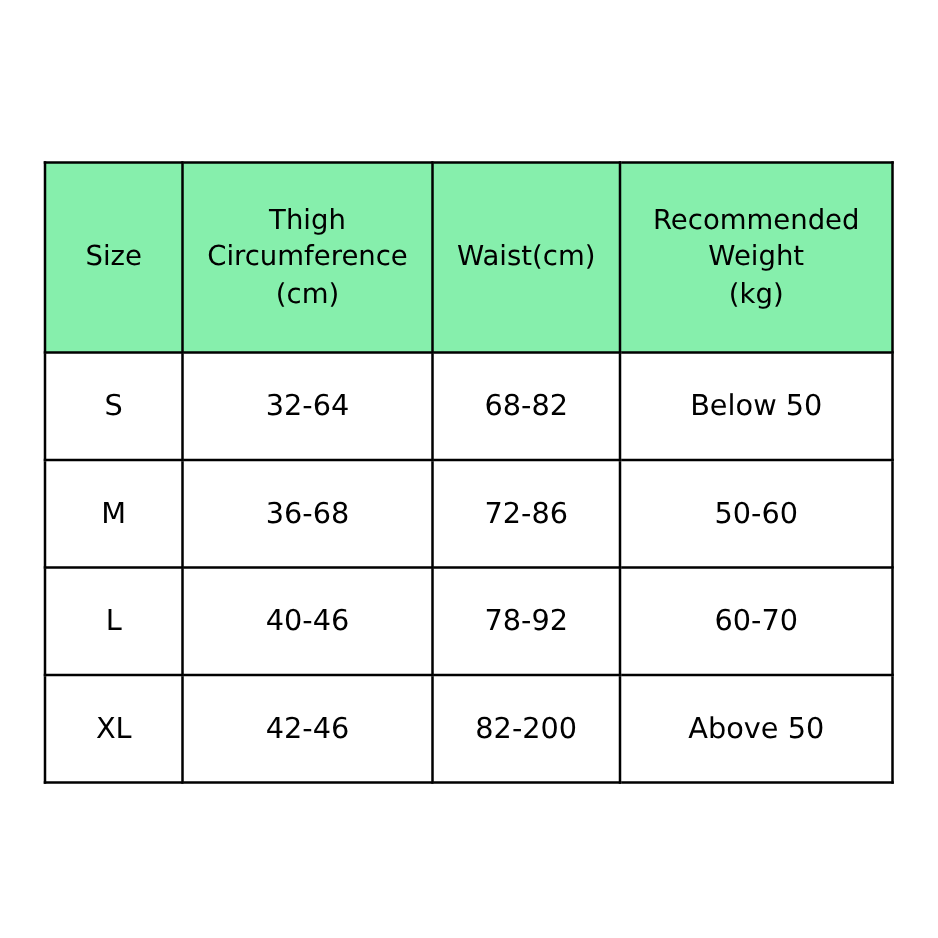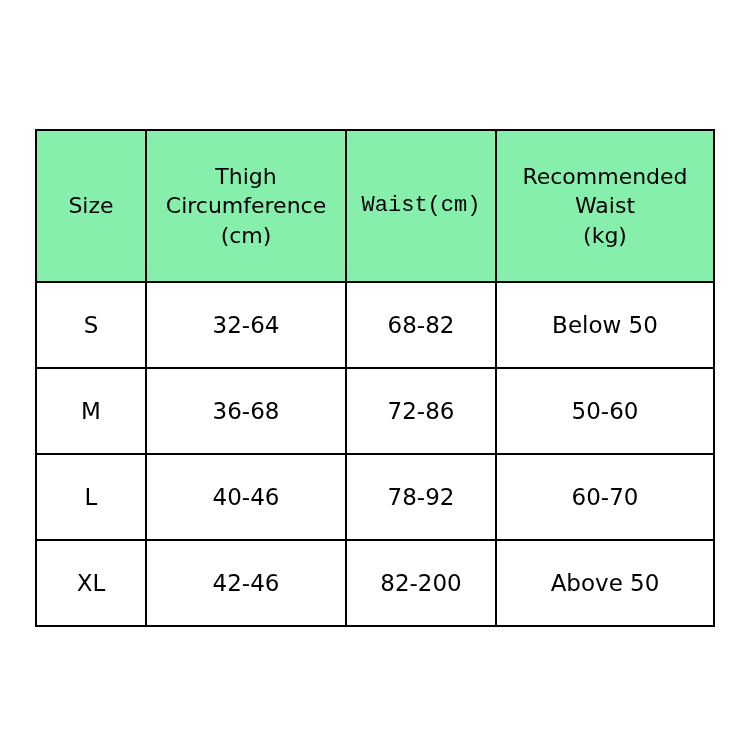--- a/index.html
+++ b/index.html
@@ -43,21 +43,21 @@
     font-size: 22px;
     line-height: 1.32;
   }
   .size-table tbody td {
     background: #ffffff;
     height: 84px;
     font-size: 23px;
   }
   .col-size { width: 108px; margin-left: 28px; }
   .col-thigh { width: 198px; }
-  .col-waist { width: 148px; font-family: Liberation Mono, monospace; }
+  .col-waist { width: 148px; }
   .col-weight { width: 216px; }
   .hdr-line { display: block; }
 </style>
 </head>
 <body>
 
 <div class="page">
   <table class="size-table">
     <thead>
       <tr>
@@ -67,21 +67,21 @@
         <th class="col-thigh">
           <span class="hdr-line">Thigh</span>
           <span class="hdr-line">Circumference</span>
           <span class="hdr-line">(cm)</span>
         </th>
         <th class="col-waist">
           <span class="hdr-line">Waist(cm)</span>
         </th>
         <th class="col-weight">
           <span class="hdr-line">Recommended</span>
-          <span class="hdr-line">Waist</span>
+          <span class="hdr-line">Weight</span>
           <span class="hdr-line">(kg)</span>
         </th>
       </tr>
     </thead>
     <tbody>
       <tr>
         <td>S</td>
         <td>32-64</td>
         <td>68-82</td>
         <td>Below 50</td>

